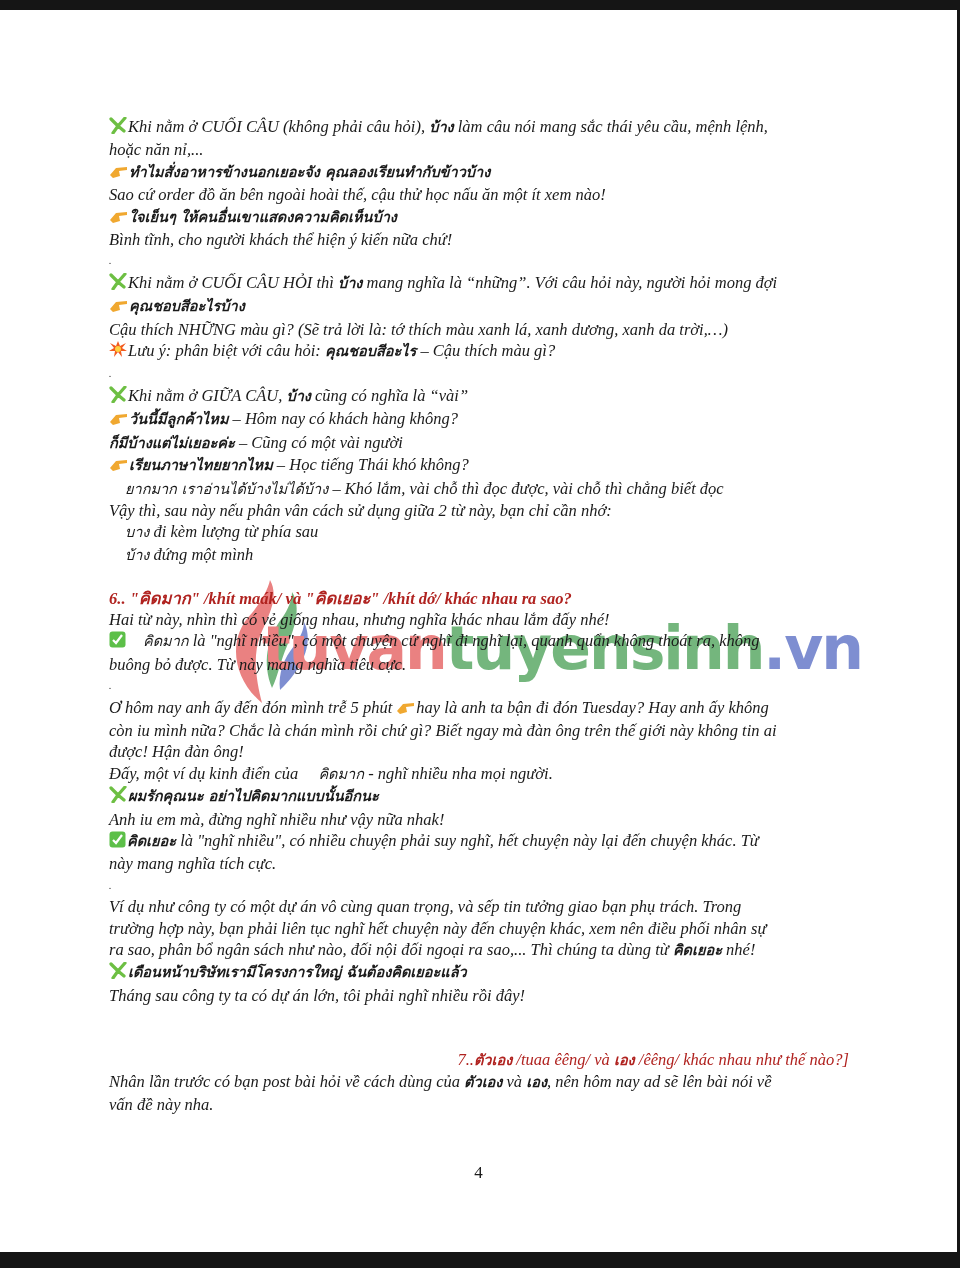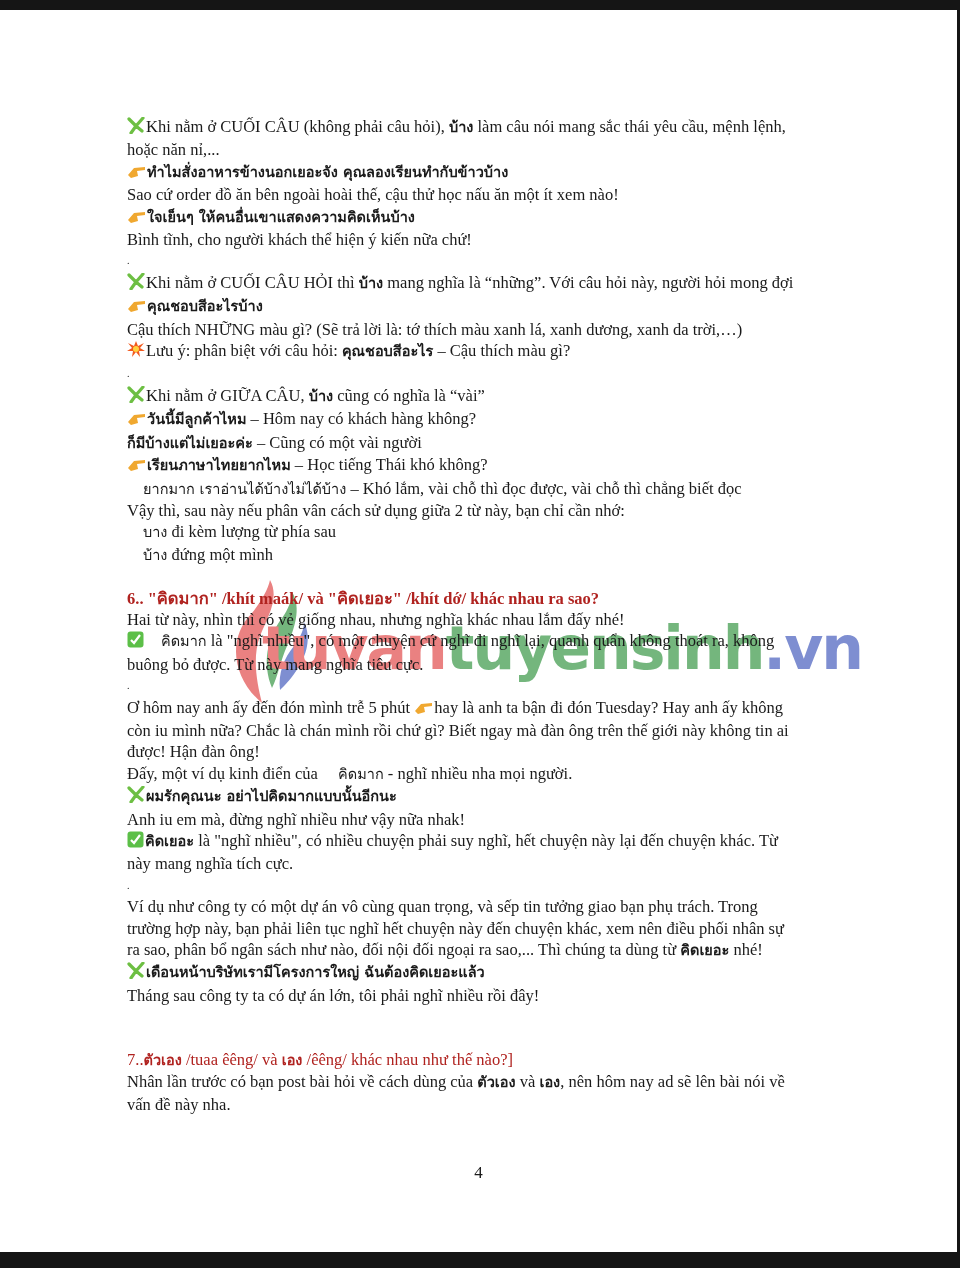--- a/index.html
+++ b/index.html
@@ -5,30 +5,31 @@
     html, body { margin: 0; padding: 0; }
     body {
       width: 960px; height: 1268px; background: #151515;
       position: relative; overflow: hidden;
     }
     .page {
       position: absolute; left: 0; top: 10px; width: 957px; height: 1242px;
       background: #ffffff;
     }
     .content {
-      position: absolute; left: 127px; top: 116px; width: 740px;
+      position: absolute; left: 109px; top: 116px; width: 740px;
       font-family: "Liberation Serif", serif; font-size: 16.5px; line-height: 21.4px;
       color: #1a1a1a;
+      font-style: italic;
     }
     .line { white-space: nowrap; min-height: 21.4px; }
     .dot { font-size: 10px; line-height: 21.4px; }
     .th { font-family: "DejaVu Sans", sans-serif; font-weight: bold; font-size: 14.5px; }
     .th-n { font-family: "DejaVu Sans", sans-serif; font-size: 14.5px; margin-left: 16px; }
     .heading { color: #b0221f; font-weight: bold; }
-    .heading7 { color: #b0221f; }
+    .heading7 { color: #b0221f; text-align: right; }
     .heading7 .th { color: #b0221f; }
     .icon { display: inline-block; vertical-align: -2px; margin-right: 1px; }
     .blank { height: 21.4px; }
     .pnum {
       position: absolute; left: 0; width: 957px; top: 1153px; text-align: center;
       font-family: "Liberation Serif", serif; font-size: 17px; color: #1a1a1a;
     }
     .watermark {
       position: absolute; left: 222px; top: 568px; width: 480px; height: 130px;
       pointer-events: none; opacity: 0.72;

